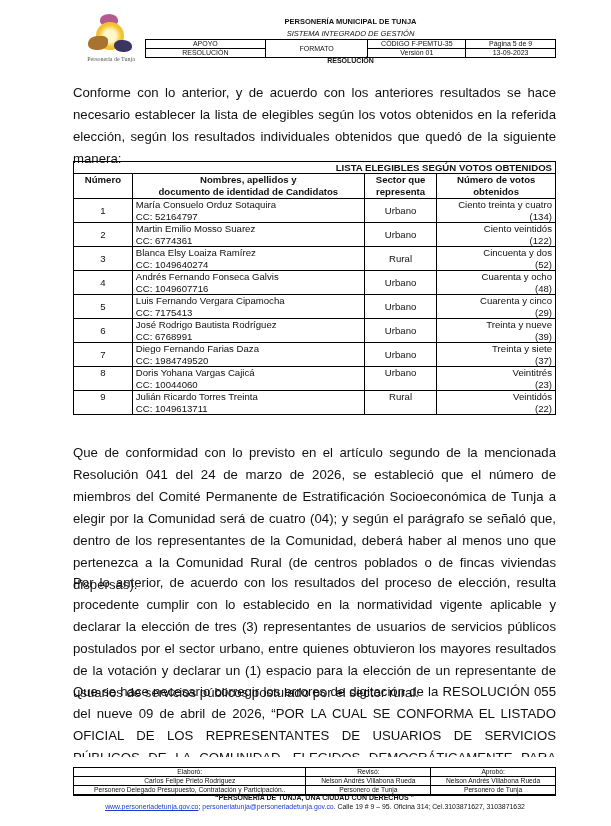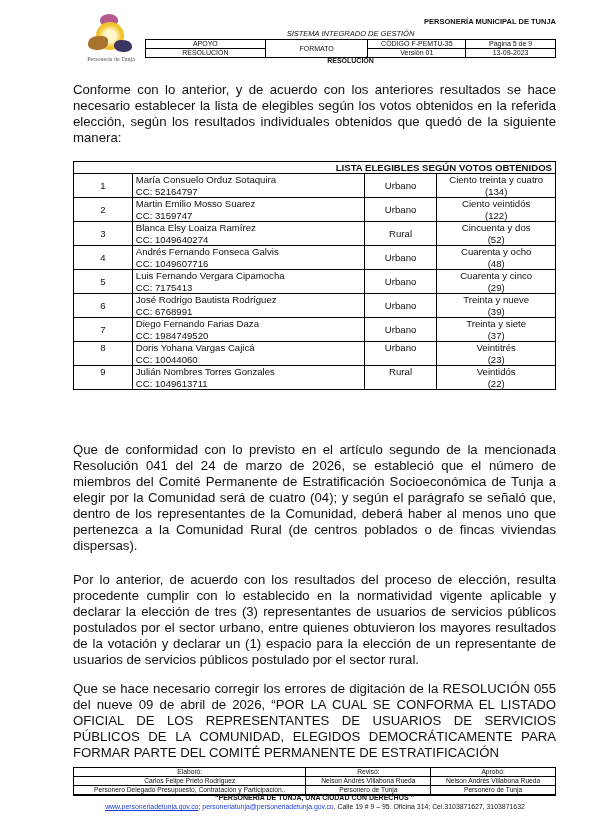--- a/index.html
+++ b/index.html
@@ -7,44 +7,44 @@
 
   
   .logo { position: absolute; left: 84px; top: 12px; width: 54px; height: 54px; }
   .logo .blob1 { position: absolute; left: 16px; top: 2px; width: 18px; height: 12px; background: #b55a8f; border-radius: 50% 50% 40% 40%; }
   .logo .sun { position: absolute; left: 12px; top: 10px; width: 28px; height: 28px; border-radius: 50%; background: radial-gradient(circle at 50% 50%, #fff6cc 0 30%, #f4c832 55%, #e7a91c 100%); }
   .logo .hand1 { position: absolute; left: 4px; top: 24px; width: 20px; height: 14px; background: #a8732f; border-radius: 50% 30% 50% 40%; }
   .logo .hand2 { position: absolute; left: 30px; top: 28px; width: 18px; height: 12px; background: #3b3561; border-radius: 40% 50% 40% 50%; }
   .logo .cap { position: absolute; left: 0; top: 44px; width: 54px; text-align: center; font-family: "Liberation Serif", serif; font-size: 6px; color: #555; }
 
   .hdr-title { position: absolute; left: 145px; width: 411px; text-align: center; font-size: 7.5px; }
-  .hdr-title.t1 { top: 17px; font-weight: bold; text-align: right; }
+  .hdr-title.t1 { top: 17px; font-weight: bold; }
   .hdr-title.t2 { top: 29px; font-style: italic; }
   table.hdr { position: absolute; left: 145px; top: 39px; width: 411px; border-collapse: collapse; font-size: 7px; }
   table.hdr td { border: 1px solid #000; text-align: center; padding: 0; height: 8px; line-height: 8px; }
   .hdr-sub { position: absolute; left: 145px; top: 57px; width: 411px; text-align: center; font-size: 7px; font-weight: bold; }
 
   
-  .para { position: absolute; left: 73px; width: 483px; font-size: 13.2px; line-height: 16px; text-align: justify; margin: 0; }
+  .para { position: absolute; left: 73px; width: 483px; font-size: 13.2px; line-height: 22px; text-align: justify; margin: 0; }
   .p1 { top: 82px; }
   .p2 { top: 442px; }
   .p3 { top: 572px; }
   .p4 { top: 681px; height: 76px; overflow: hidden; }
 
   
   table.main { position: absolute; left: 73px; top: 161px; width: 483px; border-collapse: collapse; font-size: 9.6px; }
   table.main td, table.main th { border: 1px solid #000; padding: 0 3px; }
   table.main .cap { font-weight: bold; text-align: right; height: 11px; line-height: 11px; }
   table.main th { font-weight: bold; text-align: center; line-height: 12px; height: 24px; }
   table.main td { height: 23px; line-height: 11.5px; vertical-align: middle; }
   table.main td.num { text-align: center; }
   table.main td.sector { text-align: center; }
   table.main td.sector.top { vertical-align: top; }
   table.main td.num.top { vertical-align: top; }
-  table.main td.votes { text-align: center; }
+  table.main td.votes { text-align: right; }
   .col-num { width: 56px; }
   .col-name { width: 221px; }
   .col-sector { width: 69px; }
   .col-votes { width: 113px; }
 
   
   table.foot { position: absolute; left: 73px; top: 767px; width: 483px; border-collapse: collapse; font-size: 6.7px; border-bottom: 2px solid #000; }
   table.foot td { border: 1px solid #000; text-align: center; padding: 0; height: 8px; line-height: 8px; }
   .slogan { position: absolute; left: 73px; top: 794px; width: 483px; text-align: center; font-size: 7px; font-weight: bold; }
   .contact { position: absolute; left: 60px; top: 803px; width: 510px; text-align: center; font-size: 6.9px; white-space: nowrap; }
@@ -94,31 +94,37 @@
   <colgroup>
       <col class="col-num">
       <col class="col-name">
       <col class="col-sector">
       <col class="col-votes">
     </colgroup>
   <tbody>
       <tr>
     <td colspan="4" class="cap">LISTA ELEGIBLES SEGÚN VOTOS OBTENIDOS</td>
   </tr>
+  <tr>
+    <th style="vertical-align:top"><span>Número</span></th>
+    <th><span>Nombres, apellidos y</span><br><span>documento de identidad de Candidatos</span></th>
+    <th><span>Sector que</span><br><span>representa</span></th>
+    <th><span>Número de votos</span><br><span>obtenidos</span></th>
+  </tr>
   </tbody>
     <tbody id="rows">
       <tr>
         <td class="num">1</td>
         <td><span>María Consuelo Orduz Sotaquira</span><br><span>CC: 52164797</span></td>
         <td class="sector">Urbano</td>
         <td class="votes"><span>Ciento treinta y cuatro</span><br><span>(134)</span></td>
       </tr>
       <tr>
         <td class="num">2</td>
-        <td><span>Martin Emilio Mosso Suarez</span><br><span>CC: 3159747</span></td>
+        <td><span>Martin Emilio Mosso Suarez</span><br><span>CC: 6774361</span></td>
         <td class="sector">Urbano</td>
         <td class="votes"><span>Ciento veintidós</span><br><span>(122)</span></td>
       </tr>
       <tr>
         <td class="num">3</td>
         <td><span>Blanca Elsy Loaiza Ramírez</span><br><span>CC: 1049640274</span></td>
         <td class="sector">Rural</td>
         <td class="votes"><span>Cincuenta y dos</span><br><span>(52)</span></td>
       </tr>
       <tr>
@@ -146,21 +152,21 @@
         <td class="votes"><span>Treinta y siete</span><br><span>(37)</span></td>
       </tr>
       <tr>
         <td class="num top">8</td>
         <td><span>Doris Yohana Vargas Cajicá</span><br><span>CC: 10044060</span></td>
         <td class="sector top">Urbano</td>
         <td class="votes"><span>Veintitrés</span><br><span>(23)</span></td>
       </tr>
       <tr>
         <td class="num top">9</td>
-        <td><span>Julián Nombres Torres Gonzales</span><br><span>CC: 1049613711</span></td>
+        <td><span>Julián Ricardo Torres Treinta</span><br><span>CC: 1049613711</span></td>
         <td class="sector top">Rural</td>
         <td class="votes"><span>Veintidós</span><br><span>(22)</span></td>
       </tr>
     </tbody>
 </table>
 
 <p class="para p2">Que de conformidad con lo previsto en el artículo segundo de la mencionada Resolución 041 del 24 de marzo de 2026, se estableció que el número de miembros del Comité Permanente de Estratificación Socioeconómica de Tunja a elegir por la Comunidad será de cuatro (04); y según el parágrafo se señaló que, dentro de los representantes de la Comunidad, deberá haber al menos uno que pertenezca a la Comunidad Rural (de centros poblados o de fincas viviendas dispersas).</p>
 <p class="para p3">Por lo anterior, de acuerdo con los resultados del proceso de elección, resulta procedente cumplir con lo establecido en la normatividad vigente aplicable y declarar la elección de tres (3) representantes de usuarios de servicios públicos postulados por el sector urbano, entre quienes obtuvieron los mayores resultados de la votación y declarar un (1) espacio para la elección de un representante de usuarios de servicios públicos postulado por el sector rural.</p>
 <p class="para p4">Que se hace necesario corregir los errores de digitación de la RESOLUCIÓN 055 del nueve 09 de abril de 2026, “POR LA CUAL SE CONFORMA EL LISTADO OFICIAL DE LOS REPRESENTANTES DE USUARIOS DE SERVICIOS PÚBLICOS DE LA COMUNIDAD, ELEGIDOS DEMOCRÁTICAMENTE PARA FORMAR PARTE DEL COMITÉ PERMANENTE DE ESTRATIFICACIÓN</p>
 

